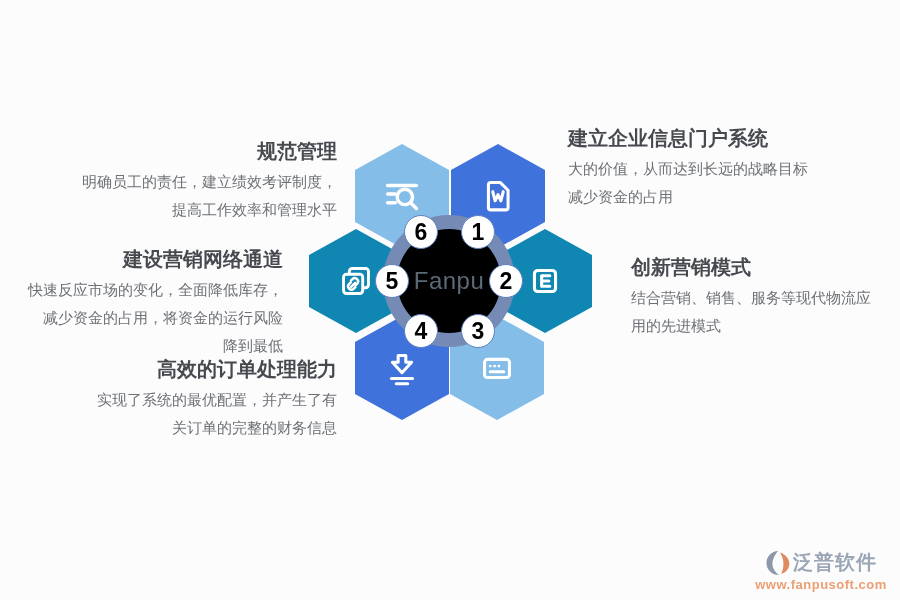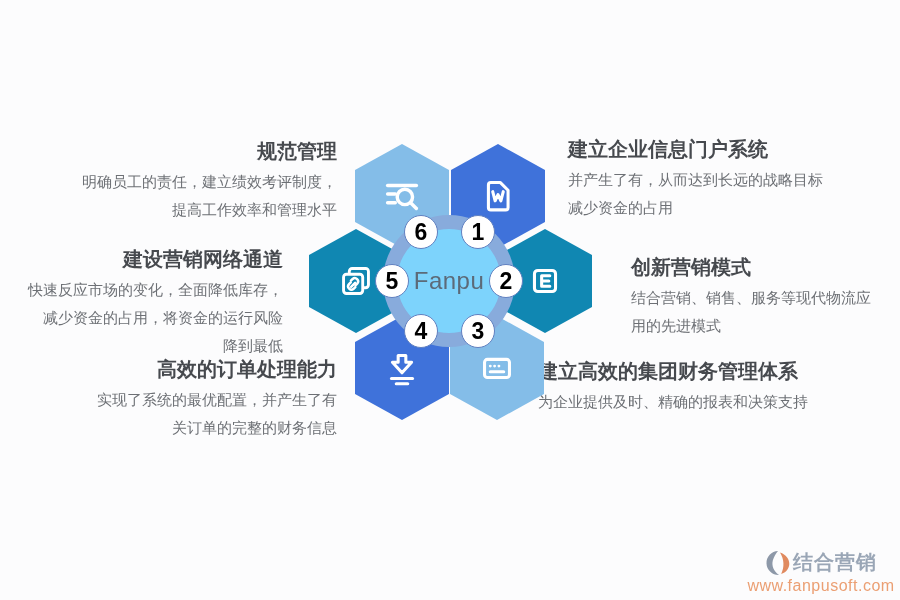--- a/index.html
+++ b/index.html
@@ -17,36 +17,36 @@
   
   .hex { position:absolute; width:94px; height:104px; z-index:1;
          clip-path:polygon(50% 0,100% 25%,100% 75%,50% 100%,0 75%,0 25%);
          display:flex; align-items:center; justify-content:center; }
   .hex-light { background:#84bde8; }
   .hex-royal { background:#3f72da; }
   .hex-teal  { background:#1087b2; }
 
   
   .ring { position:absolute; left:383px; top:215px; width:132px; height:132px; z-index:2;
-          border-radius:50%; background:#7dd3fc; border:14px solid rgba(137,163,214,0.85);
-          display:flex; align-items:center; justify-content:center; }
+          border-radius:50%; background:#000000; border:14px solid rgba(137,163,214,0.85);
+          display:flex; align-items:center; justify-content:center;text-decoration:underline; }
   .ring .label { font-size:24px; color:#5c6a78; letter-spacing:0.5px; }
 
   
   .badge { position:absolute; width:34px; height:34px; z-index:3; border-radius:50%;
            background:#ffffff; border:1.5px solid #6080c0; color:#000;
            font-size:23px; font-weight:600; display:flex; align-items:center; justify-content:center;
            line-height:1; }
 
   
   .logo { position:absolute; left:750px; top:549px; width:142px; z-index:4;
           display:flex; flex-direction:column; align-items:center; }
   .logo .row { display:flex; align-items:center; gap:2px; }
   .logo .name { font-size:20px; font-weight:bold; color:#9aa6b6; letter-spacing:1px; }
-  .logo .url  { font-size:16px; font-weight:normal; color:#eb9f73; margin-top:1px; letter-spacing:0.5px; }
+  .logo .url  { font-size:13px; font-weight:bold; color:#eb9f73; margin-top:1px; letter-spacing:0.5px; }
 </style>
 </head>
 <body>
 
 <div class="stage">
 
   <div class="tb ra" style="right:563px; top:138px; width:360px;">
     <div class="title">规范管理</div>
     <div class="line">明确员工的责任，建立绩效考评制度，</div>
     <div class="line">提高工作效率和管理水平</div>
@@ -58,36 +58,32 @@
     <div class="line">减少资金的占用，将资金的运行风险</div>
     <div class="line">降到最低</div>
   </div>
 
   <div class="tb ra" style="right:563px; top:356px; width:360px;">
     <div class="title">高效的订单处理能力</div>
     <div class="line">实现了系统的最优配置，并产生了有</div>
     <div class="line">关订单的完整的财务信息</div>
   </div>
 
-  <div class="tb la" style="left:568px; top:136px; width:300px;">
+  <div class="tb la" style="left:568px; top:125px; width:300px;">
     <div class="title">建立企业信息门户系统</div>
-    <div class="line">并产生了有，从而达到长远的战略目标</div>
+    <div class="line">大的价值，从而达到长远的战略目标</div>
     <div class="line">减少资金的占用</div>
   </div>
 
   <div class="tb la" style="left:631px; top:254px; width:290px;">
     <div class="title">创新营销模式</div>
     <div class="line">结合营销、销售、服务等现代物流应</div>
     <div class="line">用的先进模式</div>
   </div>
 
-  <div class="tb la" style="left:538px; top:358px; width:340px;">
-    <div class="title">建立高效的集团财务管理体系</div>
-    <div class="line">为企业提供及时、精确的报表和决策支持</div>
-  </div>
 
   <div class="hex hex-light" style="left:355px; top:144px;">
     <svg width="46" height="46" viewBox="0 0 48 48" fill="none" stroke="#ffffff" stroke-width="3.6" stroke-linecap="round">
       <line x1="9" y1="13" x2="39" y2="13"></line>
       <line x1="9" y1="22" x2="17" y2="22"></line>
       <line x1="9" y1="31" x2="17" y2="31"></line>
       <circle cx="27" cy="25" r="8"></circle>
       <line x1="33" y1="31" x2="39" y2="37"></line>
     </svg>
   </div>
@@ -144,18 +140,18 @@
   <div class="badge" style="left:404px; top:314px;">4</div>
   <div class="badge" style="left:375px; top:264px;">5</div>
   <div class="badge" style="left:404px; top:215px;">6</div>
 
   <div class="logo">
     <div class="row">
       <svg width="26" height="26" viewBox="0 0 26 26">
         <path d="M13 1 A12 12 0 1 0 14 25 C8.5 21 6.5 15.5 7.8 10.5 C9 6.5 10.8 3.5 13 1 Z" fill="#8d98a8"></path>
         <path d="M15 2.5 C21 4.5 24.5 9 24.3 14 C24.1 18.7 21 22.5 16.2 24 C19.5 17 19.3 9.5 15 2.5 Z" fill="#e08a5f"></path>
       </svg>
-      <span class="name">结合营销</span>
+      <span class="name">泛普软件</span>
     </div>
     <div class="url">www.fanpusoft.com</div>
   </div>
 
 </div>
 
 </body></html>

